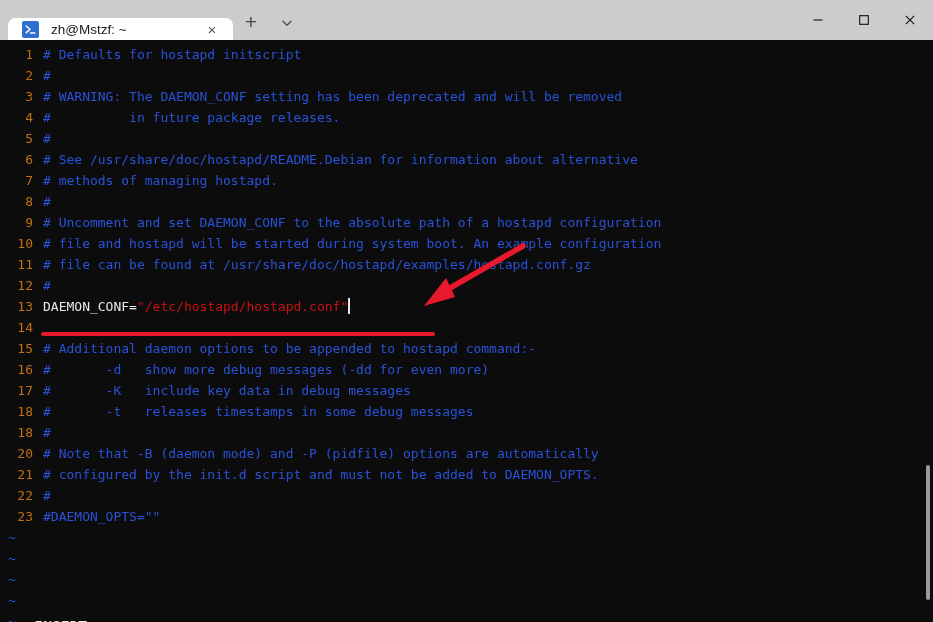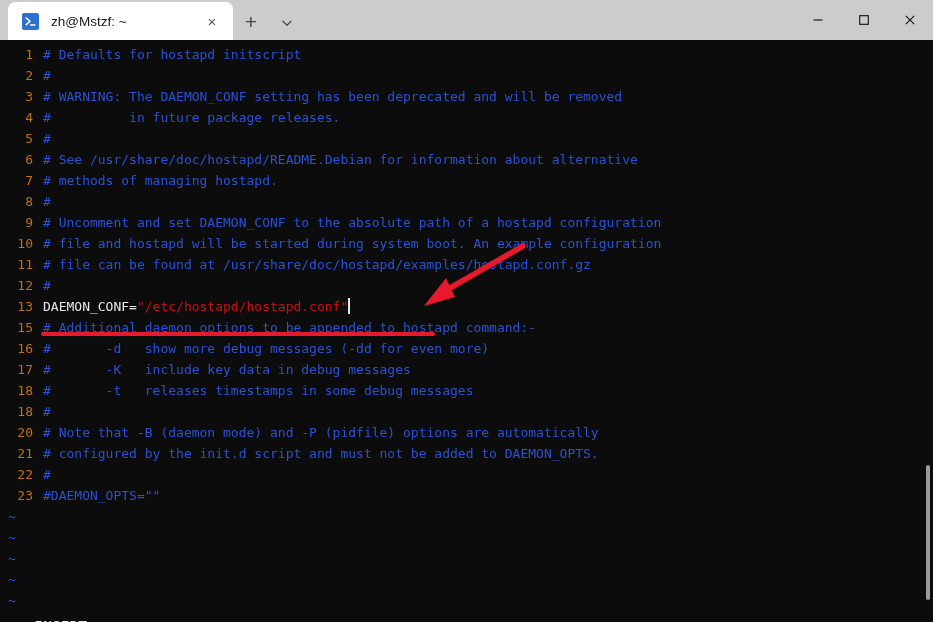--- a/index.html
+++ b/index.html
@@ -12,21 +12,21 @@
 
   
   .titlebar {
     position: absolute; top: 0; left: 0;
     width: 933px; height: 40px;
     background: #cccccc;
     display: flex; align-items: flex-end;
   }
   .tabstrip { display: flex; align-items: flex-end; height: 40px; }
   .tab {
-    width: 225px; height: 38px;
+    width: 225px; height: 22px;
     background: #ffffff;
     border-radius: 7px 7px 0 0;
     display: flex; align-items: center;
     padding: 0 8px 0 14px;
     margin-left: 8px;
     position: relative;
   }
   .tab-icon {
     width: 17px; height: 17px;
     background: #2f6fd0;
@@ -198,20 +198,21 @@
       <div class="row"><span class="lnum">4</span><span class="gap"></span><span class="cmt">#          in future package releases.</span></div>
       <div class="row"><span class="lnum">5</span><span class="gap"></span><span class="cmt">#</span></div>
       <div class="row"><span class="lnum">6</span><span class="gap"></span><span class="cmt"># See /usr/share/doc/hostapd/README.Debian for information about alternative</span></div>
       <div class="row"><span class="lnum">7</span><span class="gap"></span><span class="cmt"># methods of managing hostapd.</span></div>
       <div class="row"><span class="lnum">8</span><span class="gap"></span><span class="cmt">#</span></div>
       <div class="row"><span class="lnum">9</span><span class="gap"></span><span class="cmt"># Uncomment and set DAEMON_CONF to the absolute path of a hostapd configuration</span></div>
       <div class="row"><span class="lnum">10</span><span class="gap"></span><span class="cmt"># file and hostapd will be started during system boot. An example configuration</span></div>
       <div class="row"><span class="lnum">11</span><span class="gap"></span><span class="cmt"># file can be found at /usr/share/doc/hostapd/examples/hostapd.conf.gz</span></div>
       <div class="row"><span class="lnum">12</span><span class="gap"></span><span class="cmt">#</span></div>
       <div class="row"><span class="lnum">13</span><span class="gap"></span><span class="plain">DAEMON_CONF=</span><span class="str">"/etc/hostapd/hostapd.conf"</span><span class="cursor"></span></div>
+      <div class="row"><span class="lnum">14</span><span class="gap"></span><span class="plain"></span></div>
       <div class="row"><span class="lnum">15</span><span class="gap"></span><span class="cmt"># Additional daemon options to be appended to hostapd command:-</span></div>
       <div class="row"><span class="lnum">16</span><span class="gap"></span><span class="cmt">#       -d   show more debug messages (-dd for even more)</span></div>
       <div class="row"><span class="lnum">17</span><span class="gap"></span><span class="cmt">#       -K   include key data in debug messages</span></div>
       <div class="row"><span class="lnum">18</span><span class="gap"></span><span class="cmt">#       -t   releases timestamps in some debug messages</span></div>
       <div class="row"><span class="lnum">18</span><span class="gap"></span><span class="cmt">#</span></div>
       <div class="row"><span class="lnum">20</span><span class="gap"></span><span class="cmt"># Note that -B (daemon mode) and -P (pidfile) options are automatically</span></div>
       <div class="row"><span class="lnum">21</span><span class="gap"></span><span class="cmt"># configured by the init.d script and must not be added to DAEMON_OPTS.</span></div>
       <div class="row"><span class="lnum">22</span><span class="gap"></span><span class="cmt">#</span></div>
       <div class="row"><span class="lnum">23</span><span class="gap"></span><span class="cmt">#DAEMON_OPTS=""</span></div>
       <div class="row"><span class="tilde">~</span></div>

